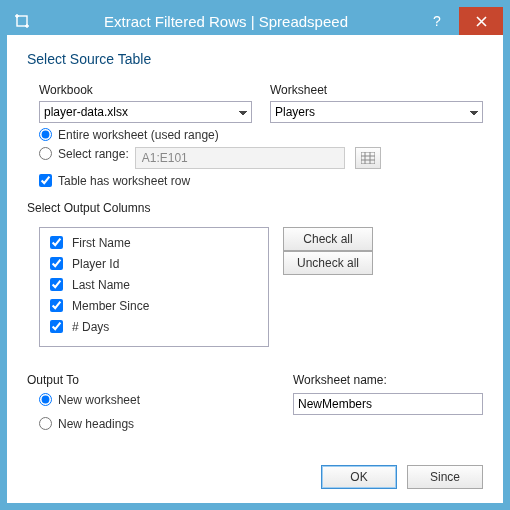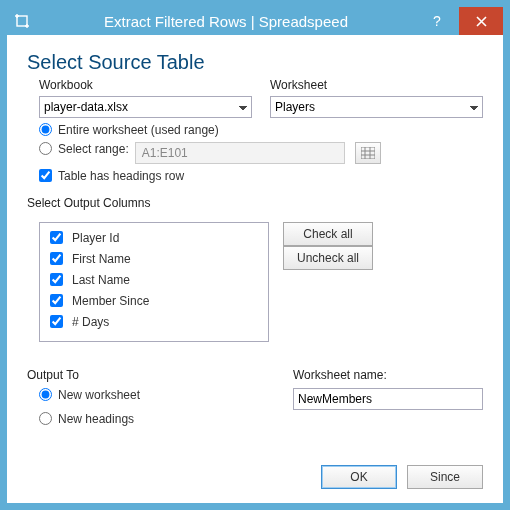--- a/index.html
+++ b/index.html
@@ -7,21 +7,21 @@
   body { width: 510px; height: 510px; padding: 6px; background: #5faed6; }
   .wnd { width: 498px; height: 498px; background: #fff; border: 1px solid #5faed6; display: flex; flex-direction: column; }
   .titlebar { height: 28px; background: #5faed6; display: flex; align-items: stretch; color: #fff; }
   .titlebar .ticon { width: 30px; display: flex; align-items: center; justify-content: center; }
   .titlebar .ticon svg { stroke: #fff; fill: none; stroke-width: 1.4; }
   .titlebar .ttitle { flex: 1; display: flex; align-items: center; justify-content: center; font-size: 15px; }
   .tbtn { width: 44px; display: flex; align-items: center; justify-content: center; }
   .tbtn.help { color: #fff; font-size: 14px; }
   .tbtn.close { background: #c7472e; color: #fff; font-size: 16px; }
   .body { flex: 1; padding: 16px 20px 14px 20px; color: #333; display: flex; flex-direction: column; }
-  .h1 { color: #0a4a7a; font-size: 20px; margin-bottom: 2px; }
+  .h1 { color: #0a4a7a; font-size: 14px; margin-bottom: 14px; }
   .row { display: flex; gap: 18px; align-items: center; }
   .col { flex: 1; display: flex; flex-direction: column; }
   .lbl { color: #222; margin: 2px 0 4px 0; }
   .lbl-section { color: #222; margin: 8px 0 6px 0; }
   select, input[type=text] { height: 22px; border: 1px solid #aab; background: #fff; padding: 0 4px; font-size: 12px; }
   select { appearance: none; background-image: linear-gradient(45deg,transparent 50%,#444 50%),linear-gradient(-45deg,transparent 50%,#444 50%); background-position: right 8px top 9px, right 4px top 9px; background-size: 4px 4px; background-repeat: no-repeat; padding-right: 18px; }
   .radiorow, .checkrow { display: flex; align-items: flex-start; gap: 6px; margin: 5px 0; }
   .radiorow input, .checkrow input { margin: 0; }
   .rangebox { width: 210px; height: 22px; border: 1px solid #ccc; background: #f3f3f3; color: #888; padding: 0 6px; display: flex; align-items: center; }
   .iconbtn { width: 26px; height: 22px; border: 1px solid #bbb; background: linear-gradient(#fdfdfd,#e8e8e8); display: flex; align-items: center; justify-content: center; margin-left: 4px; }
@@ -83,34 +83,34 @@
         <div class="rangebox">A1:E101</div>
         <div class="iconbtn">
           <svg width="14" height="12" viewBox="0 0 14 12">
               <rect x="0" y="0" width="14" height="12" fill="none" stroke="#888"></rect>
               <path d="M0 4h14M0 8h14M4 0v12M9 0v12" stroke="#888"></path>
             </svg>
         </div>
       </div>
       <div class="checkrow">
         <input type="checkbox" checked="" style="">
-        <span>Table has headings row</span>
+        <span>Table has worksheet row</span>
       </div>
     </div>
 
     <div class="lbl-section">Select Output Columns</div>
     <div class="cols-area indent">
       <div class="listbox" id="colbox">
           <div class="item">
             <input type="checkbox" checked="" style="">
-            <span>Player Id</span>
+            <span>First Name</span>
           </div>
           <div class="item">
             <input type="checkbox" checked="" style="">
-            <span>First Name</span>
+            <span>Player Id</span>
           </div>
           <div class="item">
             <input type="checkbox" checked="" style="">
             <span>Last Name</span>
           </div>
           <div class="item">
             <input type="checkbox" checked="" style="">
             <span>Member Since</span>
           </div>
           <div class="item">

